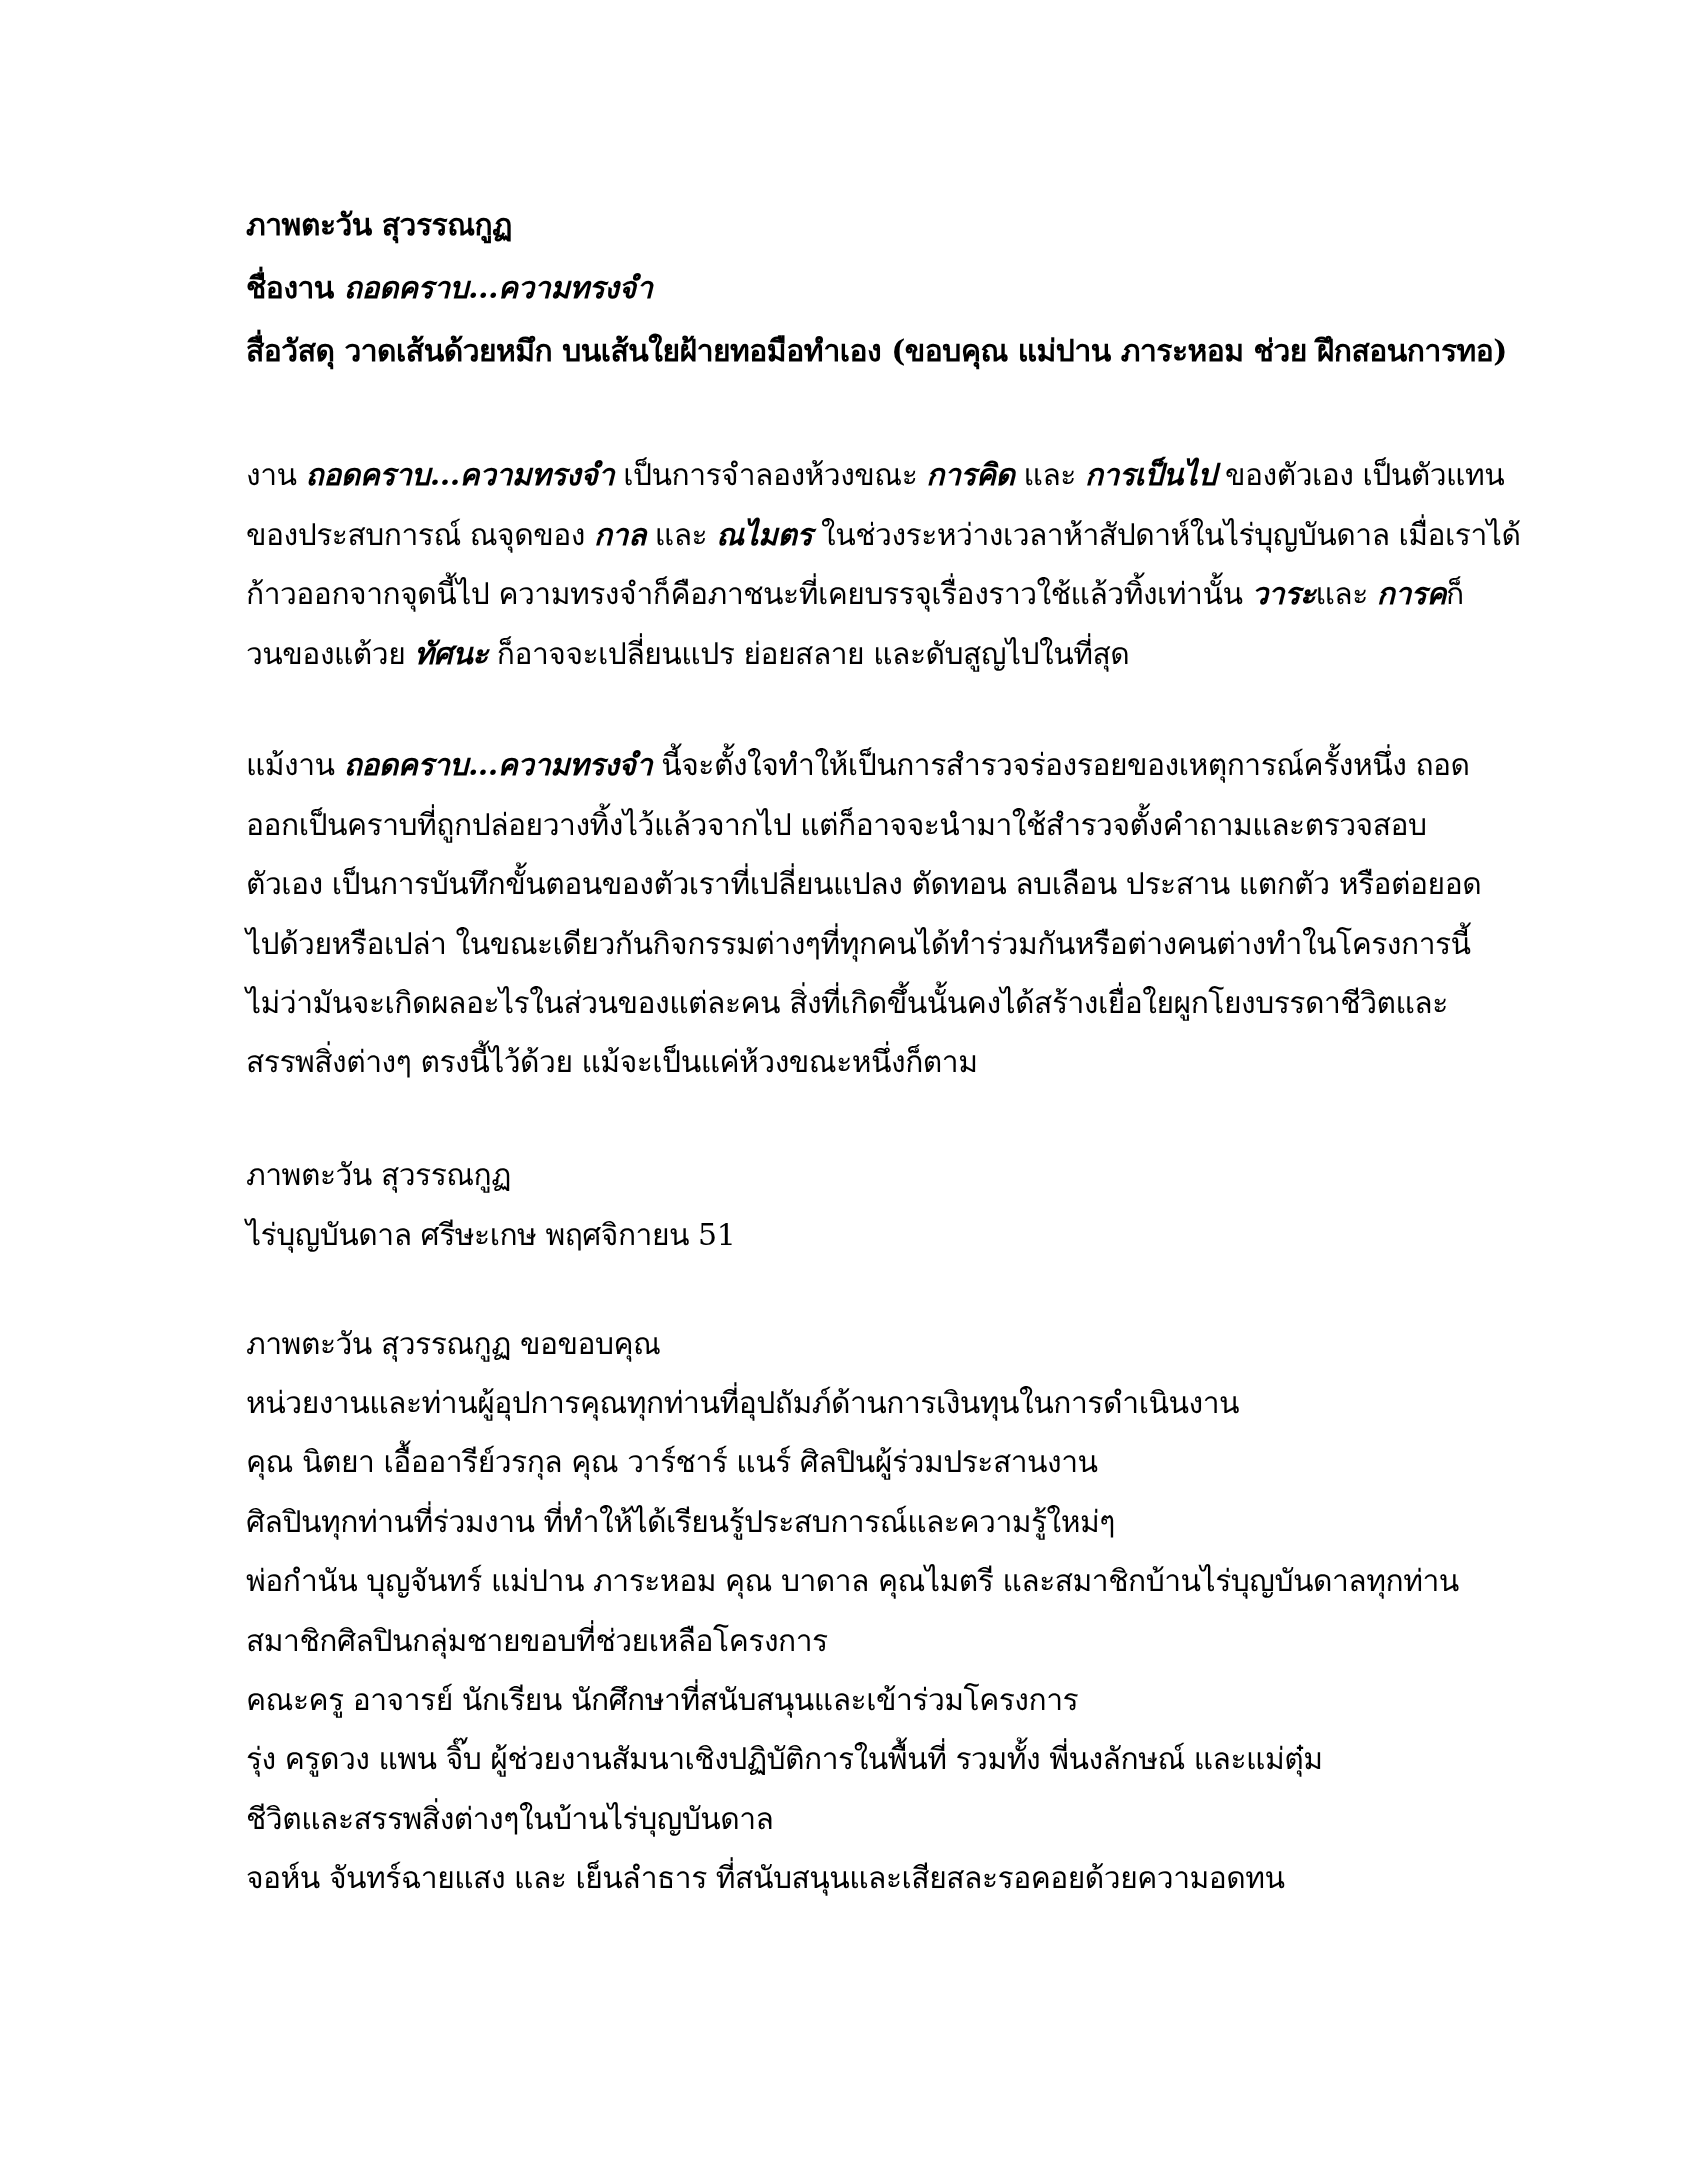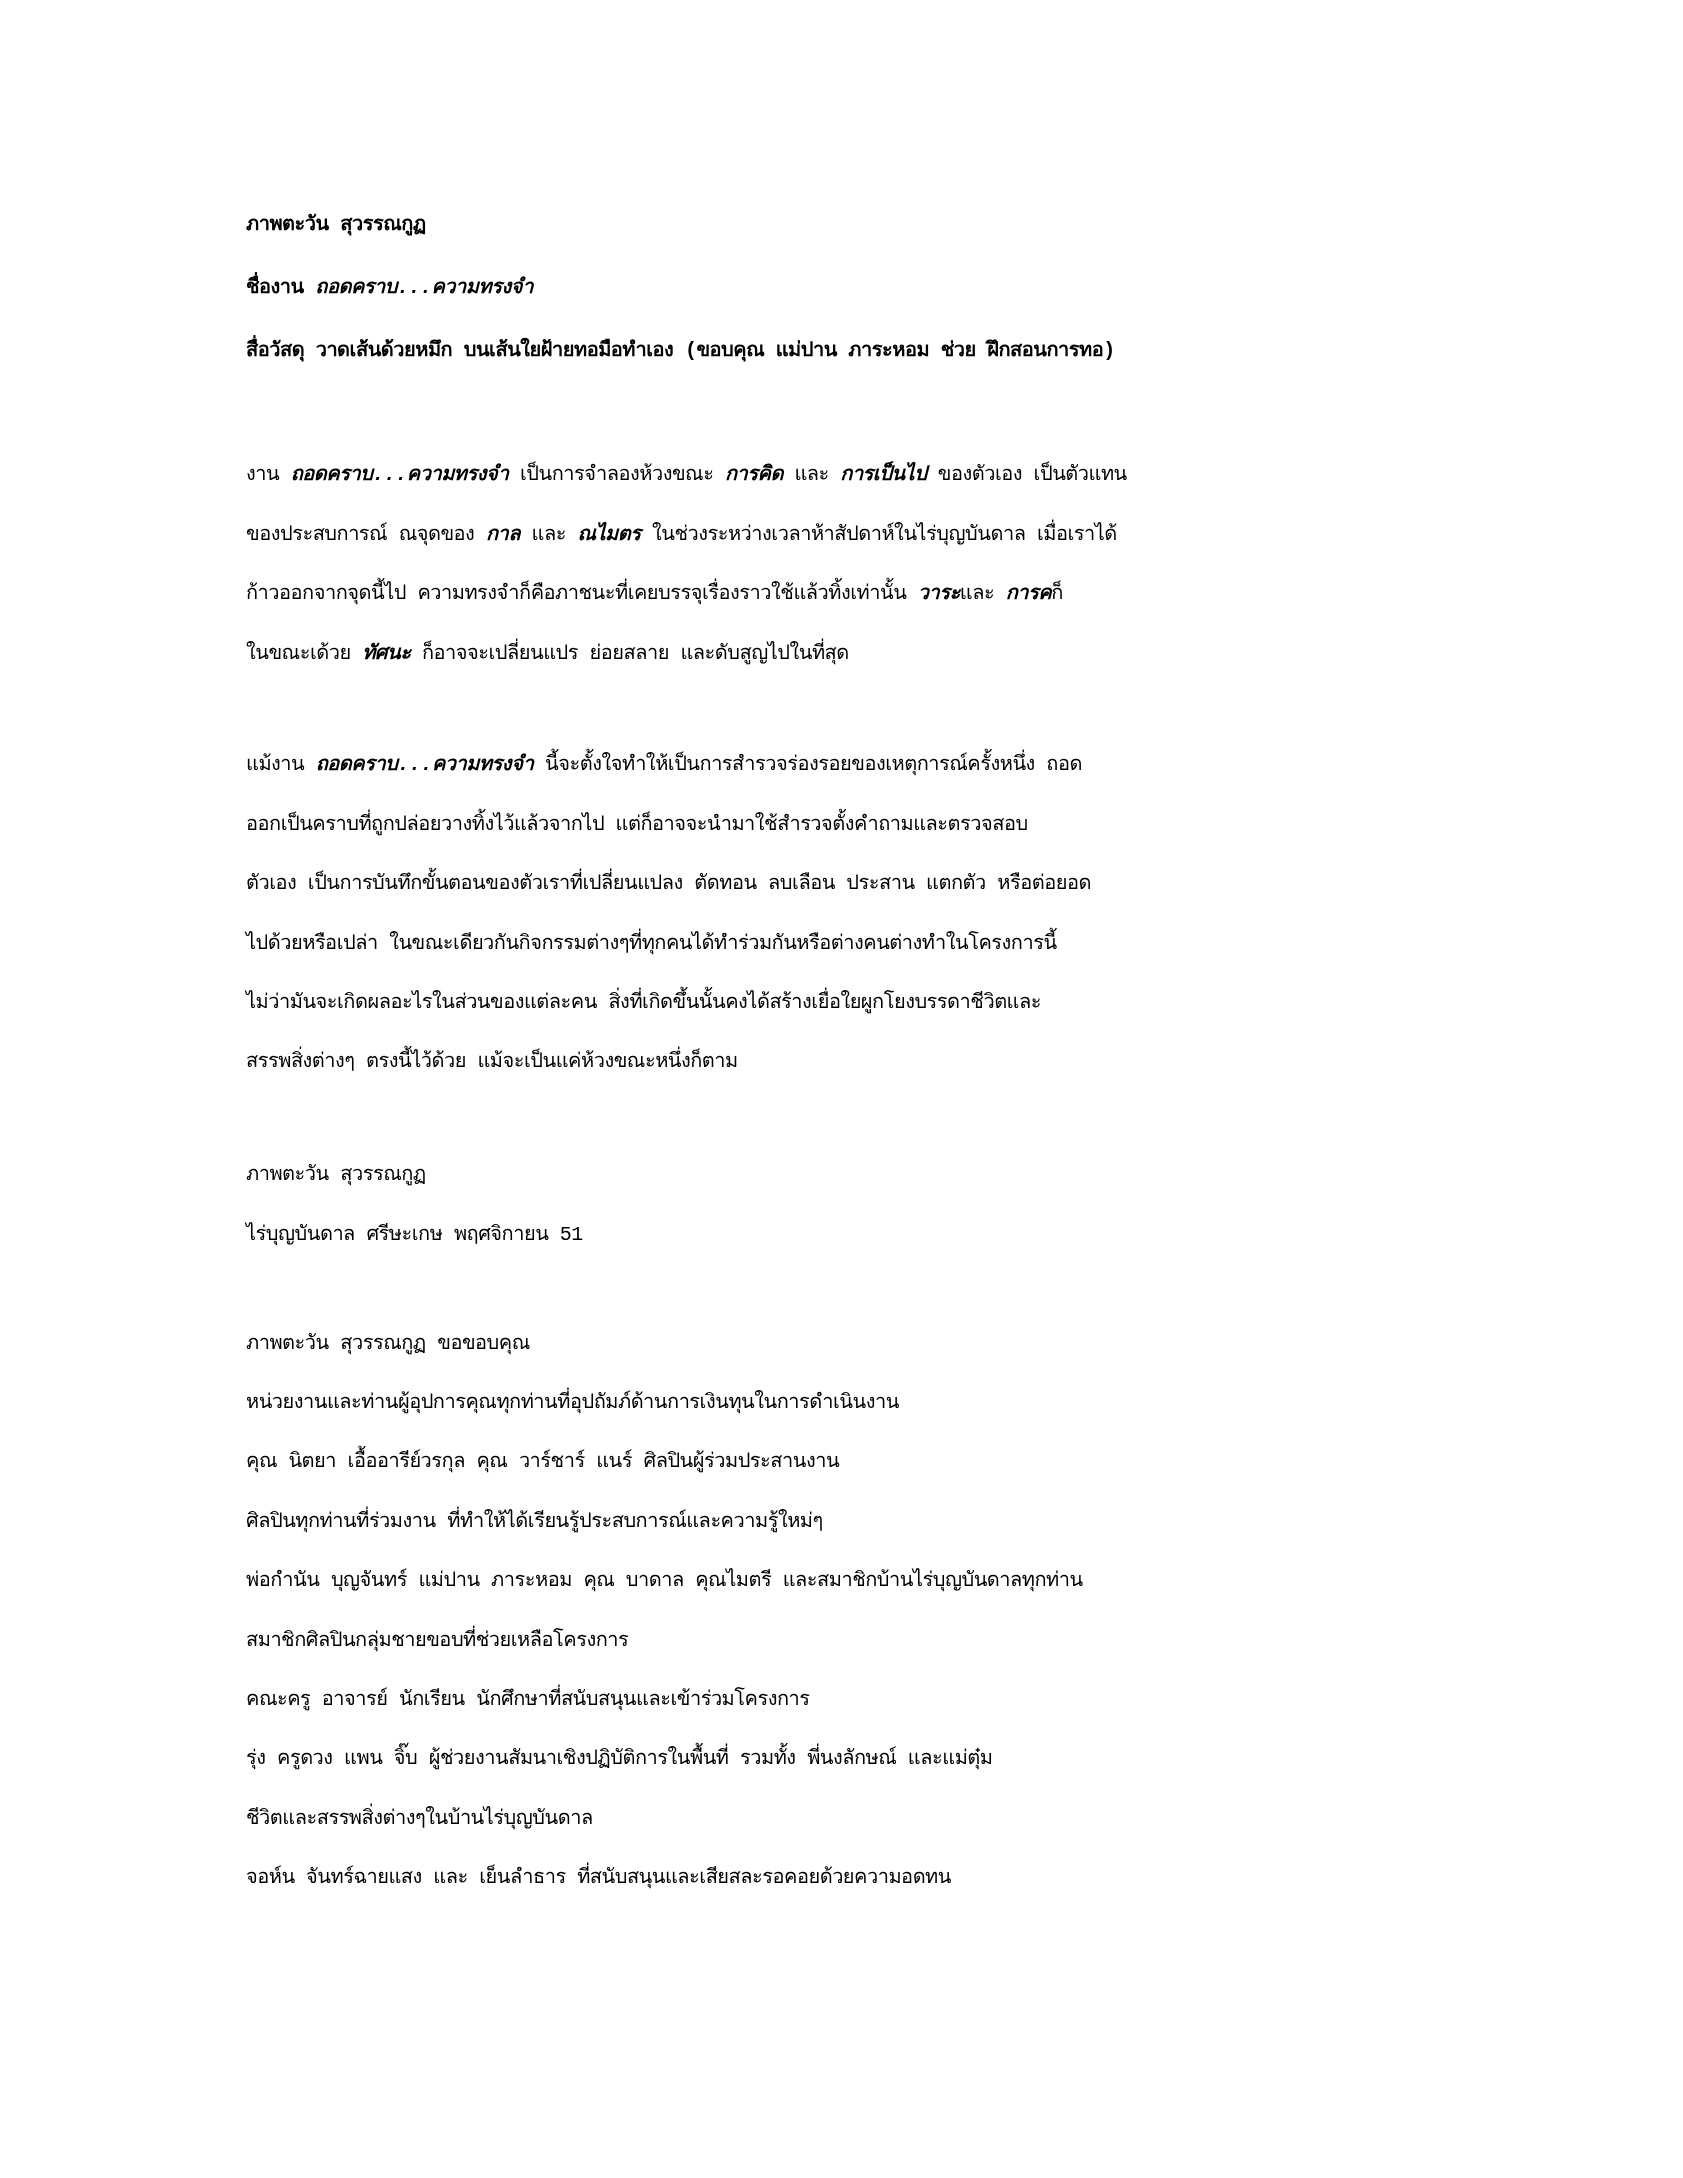--- a/index.html
+++ b/index.html
@@ -18,44 +18,43 @@
     .page {
       position: absolute;
       left: 246px;
       top: 0;
       width: 1218px;
     }
     .line {
       position: absolute;
       left: 0;
       white-space: nowrap;
-      font-size: 20px;
+      font-size: 30px;
       line-height: 40px;
       letter-spacing: -0.5px;
-      font-family: Liberation Mono, monospace;
     }
     .bold { font-weight: bold; }
     .bi { font-weight: bold; font-style: italic; }
   </style>
 </head>
 <body>
 
 <div class="page">
 
   <div class="line bold" style="top:205px;">ภาพตะวัน สุวรรณกูฏ</div>
   <div class="line bold" style="top:268px;text-align:center;">
     <span>ชื่องาน </span><span class="bi">ถอดคราบ...ความทรงจำ</span>
   </div>
   <div class="line bold" style="top:331px;">สื่อวัสดุ วาดเส้นด้วยหมึก บนเส้นใยฝ้ายทอมือทำเอง (ขอบคุณ แม่ปาน ภาระหอม ช่วย ฝึกสอนการทอ)</div>
 
   <div>
       <div class="line" style="top: 455px;"><span>งาน </span><span class="bi">ถอดคราบ...ความทรงจำ</span><span> เป็นการจำลองห้วงขณะ </span><span class="bi">การคิด</span><span> และ </span><span class="bi">การเป็นไป</span><span> ของตัวเอง  เป็นตัวแทน</span></div>
       <div class="line" style="top: 515px;"><span>ของประสบการณ์ ณจุดของ </span><span class="bi">กาล</span><span> และ </span><span class="bi">ณไมตร</span><span> ในช่วงระหว่างเวลาห้าสัปดาห์ในไร่บุญบันดาล  เมื่อเราได้</span></div>
       <div class="line" style="top: 574px;"><span>ก้าวออกจากจุดนี้ไป  ความทรงจำก็คือภาชนะที่เคยบรรจุเรื่องราวใช้แล้วทิ้งเท่านั้น  </span><span class="bi">วาระ</span><span>และ </span><span class="bi">การค</span><span>ก็</span></div>
-      <div class="line" style="top: 634px;"><span>ในขณะเด้วย </span><span class="bi">ทัศนะ</span><span> ก็อาจจะเปลี่ยนแปร ย่อยสลาย และดับสูญไปในที่สุด</span></div>
+      <div class="line" style="top: 634px;"><span>วนของแต้วย </span><span class="bi">ทัศนะ</span><span> ก็อาจจะเปลี่ยนแปร ย่อยสลาย และดับสูญไปในที่สุด</span></div>
     </div>
 
   <div>
       <div class="line" style="top: 745px;"><span>แม้งาน </span><span class="bi">ถอดคราบ...ความทรงจำ</span><span> นี้จะตั้งใจทำให้เป็นการสำรวจร่องรอยของเหตุการณ์ครั้งหนึ่ง  ถอด</span></div>
       <div class="line" style="top: 805px;"><span>ออกเป็นคราบที่ถูกปล่อยวางทิ้งไว้แล้วจากไป  แต่ก็อาจจะนำมาใช้สำรวจตั้งคำถามและตรวจสอบ</span></div>
       <div class="line" style="top: 864px;"><span>ตัวเอง  เป็นการบันทึกขั้นตอนของตัวเราที่เปลี่ยนแปลง ตัดทอน ลบเลือน ประสาน แตกตัว หรือต่อยอด</span></div>
       <div class="line" style="top: 924px;"><span>ไปด้วยหรือเปล่า  ในขณะเดียวกันกิจกรรมต่างๆที่ทุกคนได้ทำร่วมกันหรือต่างคนต่างทำในโครงการนี้</span></div>
       <div class="line" style="top: 983px;"><span>ไม่ว่ามันจะเกิดผลอะไรในส่วนของแต่ละคน  สิ่งที่เกิดขึ้นนั้นคงได้สร้างเยื่อใยผูกโยงบรรดาชีวิตและ</span></div>
       <div class="line" style="top: 1042px;"><span>สรรพสิ่งต่างๆ ตรงนี้ไว้ด้วย แม้จะเป็นแค่ห้วงขณะหนึ่งก็ตาม</span></div>
     </div>

